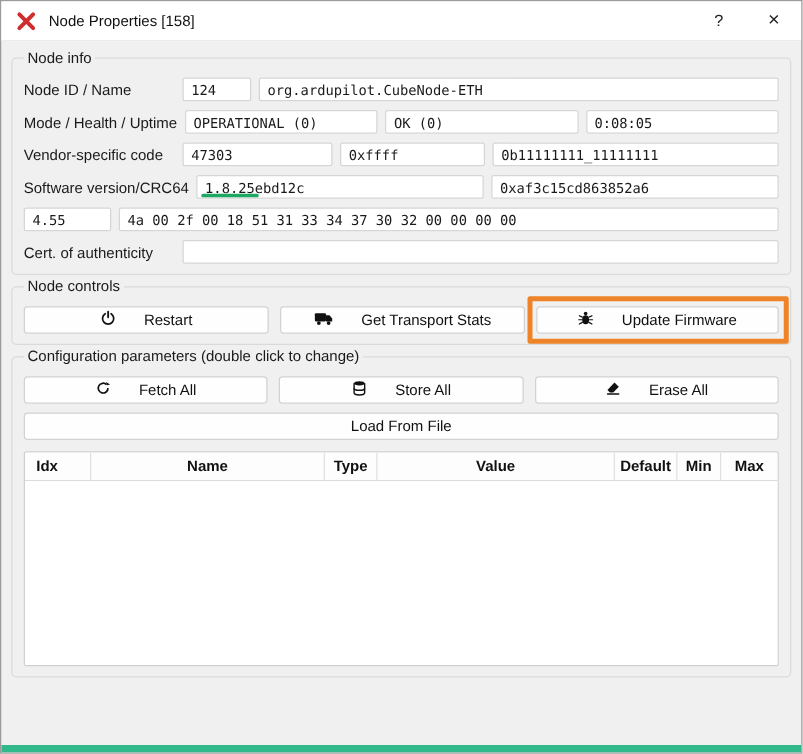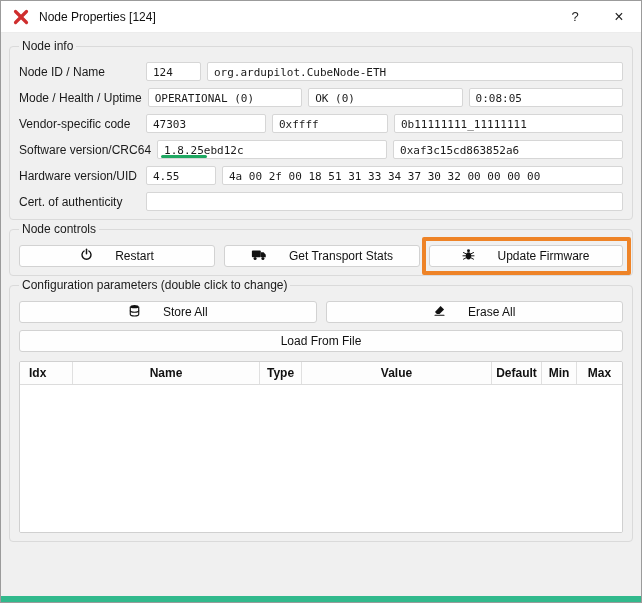--- a/index.html
+++ b/index.html
@@ -109,21 +109,21 @@
 
 <div class="window">
 
   <div class="titlebar">
     <span class="app-icon">
       <svg width="16" height="16" viewBox="0 0 16 16">
         <path d="M2.5 2.5 L13.5 13.5" stroke="#cf2e2e" stroke-width="3.2" stroke-linecap="round"></path>
         <path d="M13.5 2.5 L2.5 13.5" stroke="#cf2e2e" stroke-width="3.2" stroke-linecap="round"></path>
       </svg>
     </span>
-    <span class="window-title">Node Properties [124]</span>
+    <span class="window-title">Node Properties [158]</span>
     <button class="tb-btn">?</button>
     <button class="tb-btn close">×</button>
   </div>
 
   <div class="body">
 
     <fieldset class="group">
       <legend>Node info</legend>
 
       <div class="info-row">
@@ -146,21 +146,20 @@
         <span class="field" style="flex:1 1 0">0b11111111_11111111</span>
       </div>
 
       <div class="info-row">
         <span class="info-label">Software version/CRC64</span>
         <span class="field" style="flex:1 1 0"><span>1.8.25ebd12c</span><span class="version-underline"></span></span>
         <span class="field" style="flex:1 1 0">0xaf3c15cd863852a6</span>
       </div>
 
       <div class="info-row">
-        <span class="info-label">Hardware version/UID</span>
         <span class="field" style="flex:0 0 70px">4.55</span>
         <span class="field" style="flex:1 1 0">4a 00 2f 00 18 51 31 33 34 37 30 32 00 00 00 00</span>
       </div>
 
       <div class="info-row">
         <span class="info-label">Cert. of authenticity</span>
         <span class="field" style="flex:1 1 0"></span>
       </div>
     </fieldset>
 
@@ -204,20 +203,29 @@
           <span class="fw-annotation"></span>
         </span>
 
       </div>
     </fieldset>
 
     <fieldset class="group">
       <legend>Configuration parameters (double click to change)</legend>
 
       <div class="controls-row">
+        <button class="btn">
+          <span>
+            <svg width="13" height="13" viewBox="0 0 16 16" fill="none">
+              <path d="M12.8 8a4.8 4.8 0 1 1-1.4-3.4" stroke="#111" stroke-width="1.7"></path>
+              <path d="M10.9 1.9l0.8 3.2 3.2-0.7z" fill="#111"></path>
+            </svg>
+          </span>
+          <span>Fetch All</span>
+        </button>
 
         <button class="btn">
           <span>
             <svg width="13" height="13" viewBox="0 0 16 16" fill="none">
               <ellipse cx="8" cy="3.3" rx="5.2" ry="2" fill="#111"></ellipse>
               <path d="M2.8 3.3v9.3c0 1.15 2.33 2.1 5.2 2.1s5.2-.95 5.2-2.1V3.3" stroke="#111" stroke-width="1.4"></path>
               <path d="M2.8 8c0 1.15 2.33 2.1 5.2 2.1S13.2 9.15 13.2 8" stroke="#111" stroke-width="1.4"></path>
             </svg>
           </span>
           <span>Store All</span>

